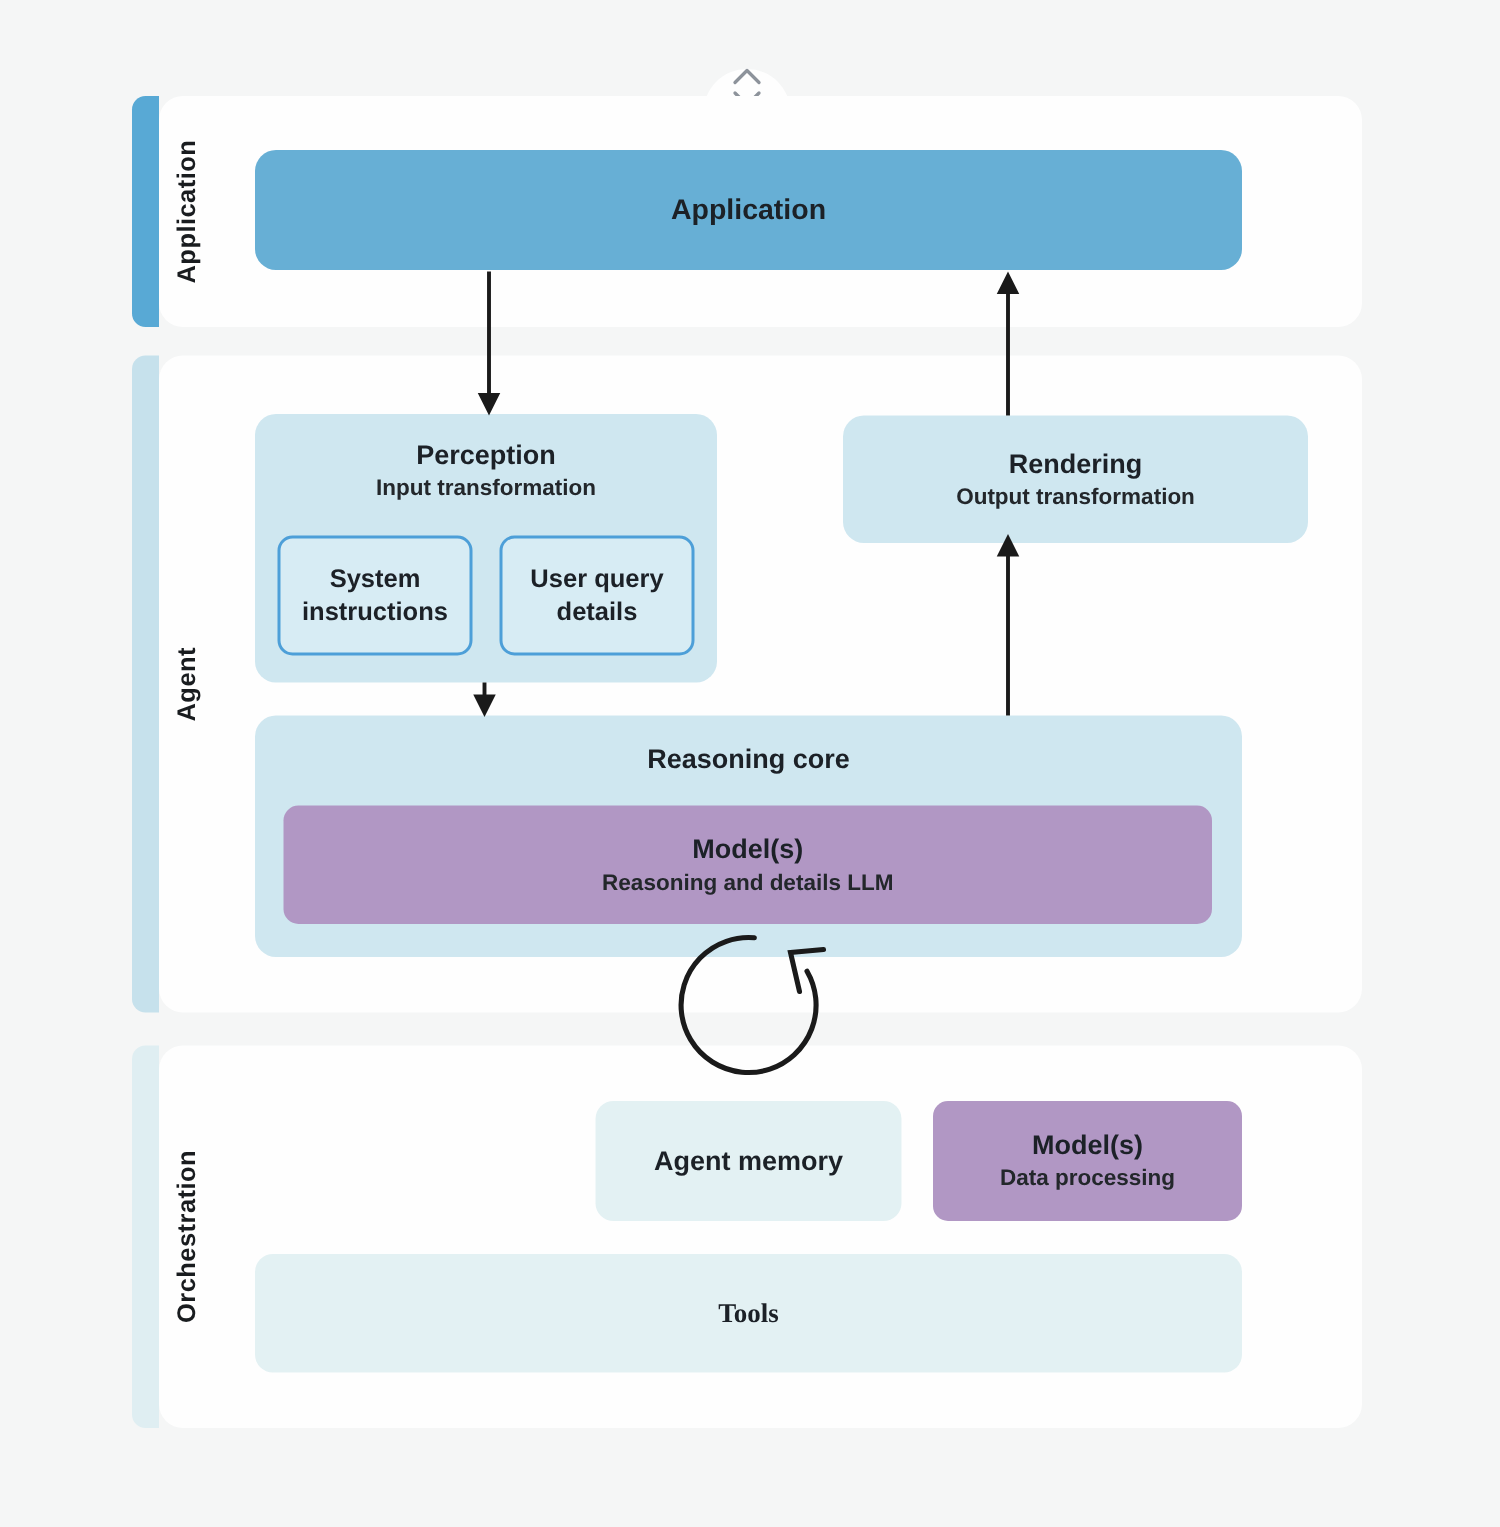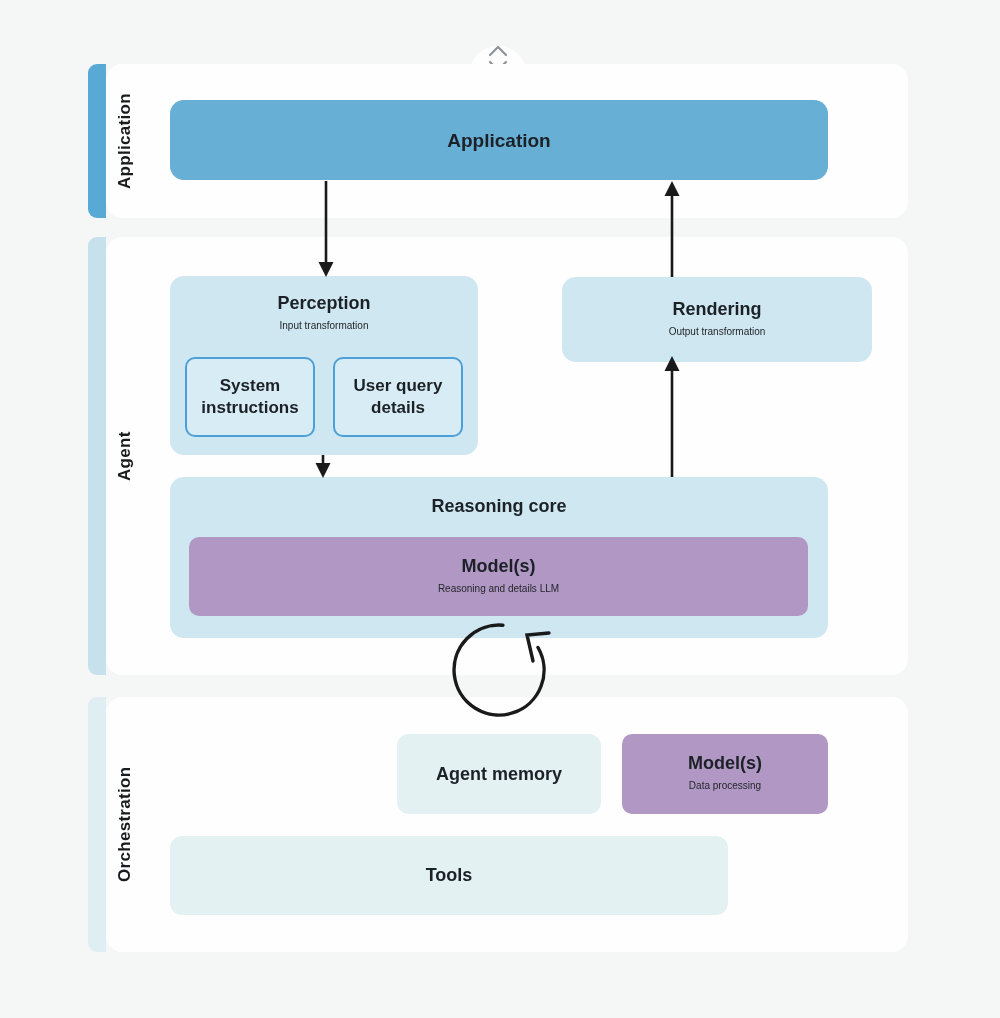--- a/index.html
+++ b/index.html
@@ -57,21 +57,21 @@
   }
   .vlabel-app{top:64px;height:154px;}
   .vlabel-agent{top:237px;height:438px;}
   .vlabel-orch{top:697px;height:255px;}
 
   .node{
     display:flex;flex-direction:column;align-items:center;justify-content:center;
     text-align:center;border-radius:14px;
   }
   .node .t{font-weight:700;font-size:18px;color:var(--ink);line-height:23px;}
-  .node .s{font-weight:400;font-size:10px;color:var(--sub);line-height:21px;}
+  .node .s{font-weight:700;font-size:15px;color:var(--sub);line-height:21px;}
 
   .app-box{left:170px;top:100px;width:658px;height:80px;background:var(--app-blue);}
   .app-box .t{font-size:19px;}
 
   .perception{left:170px;top:276px;width:308px;height:179px;background:var(--agent-blue);
     justify-content:flex-start;padding-top:16px;}
   .rendering{left:518px;top:277px;width:310px;height:85px;background:var(--agent-blue);margin-left:44px;}
   .reasoning{left:170px;top:477px;width:658px;height:161px;background:var(--agent-blue);
     justify-content:flex-start;padding-top:18px;}
 
@@ -85,21 +85,21 @@
   .inner-sys{left:185px;top:357px;}
   .inner-usr{left:333px;top:357px;}
 
   .model-box{border-radius:10px;background:var(--purple);}
   .model-reasoning{left:189px;top:537px;width:619px;height:79px;}
   .model-data{left:622px;top:734px;width:206px;height:80px;}
 
   .orch-node{border-radius:12px;background:var(--orch-box);}
   .content-rag{left:170px;top:734px;width:204px;height:80px;}
   .agent-memory{left:397px;top:734px;width:204px;height:80px;align-items:center;}
-  .tools{left:170px;top:836px;width:558px;height:79px;}
+  .tools{left:170px;top:836px;width:658px;height:79px;font-family:Liberation Serif, serif;}
 
   .arrow-layer{left:0;top:0;width:1000px;height:1018px;pointer-events:none;}
 </style>
 </head>
 <body>
 
 <div class="stage">
 
   <div class="abs io-circle"></div>
   <svg class="abs chevrons" viewBox="0 0 36 36">

